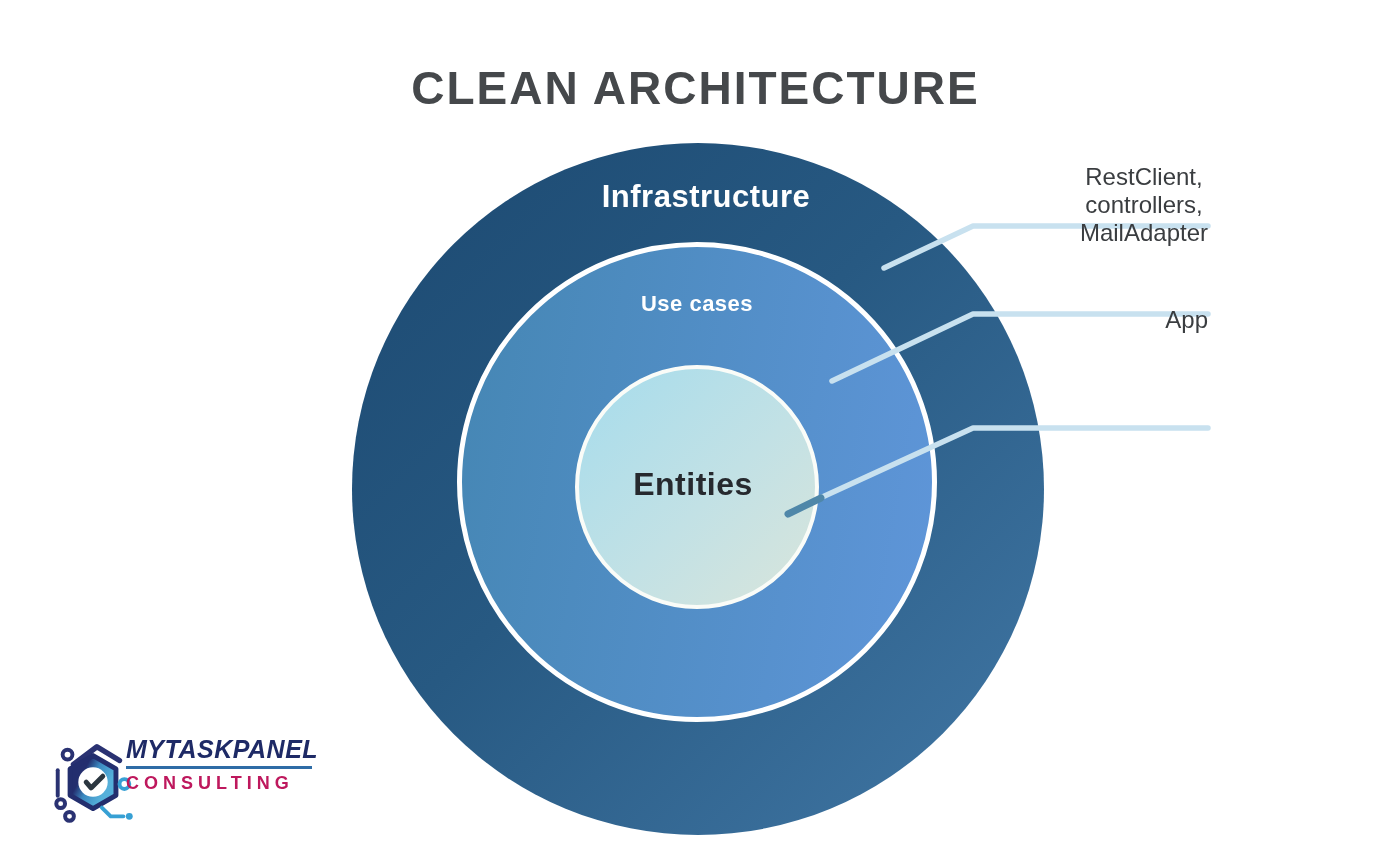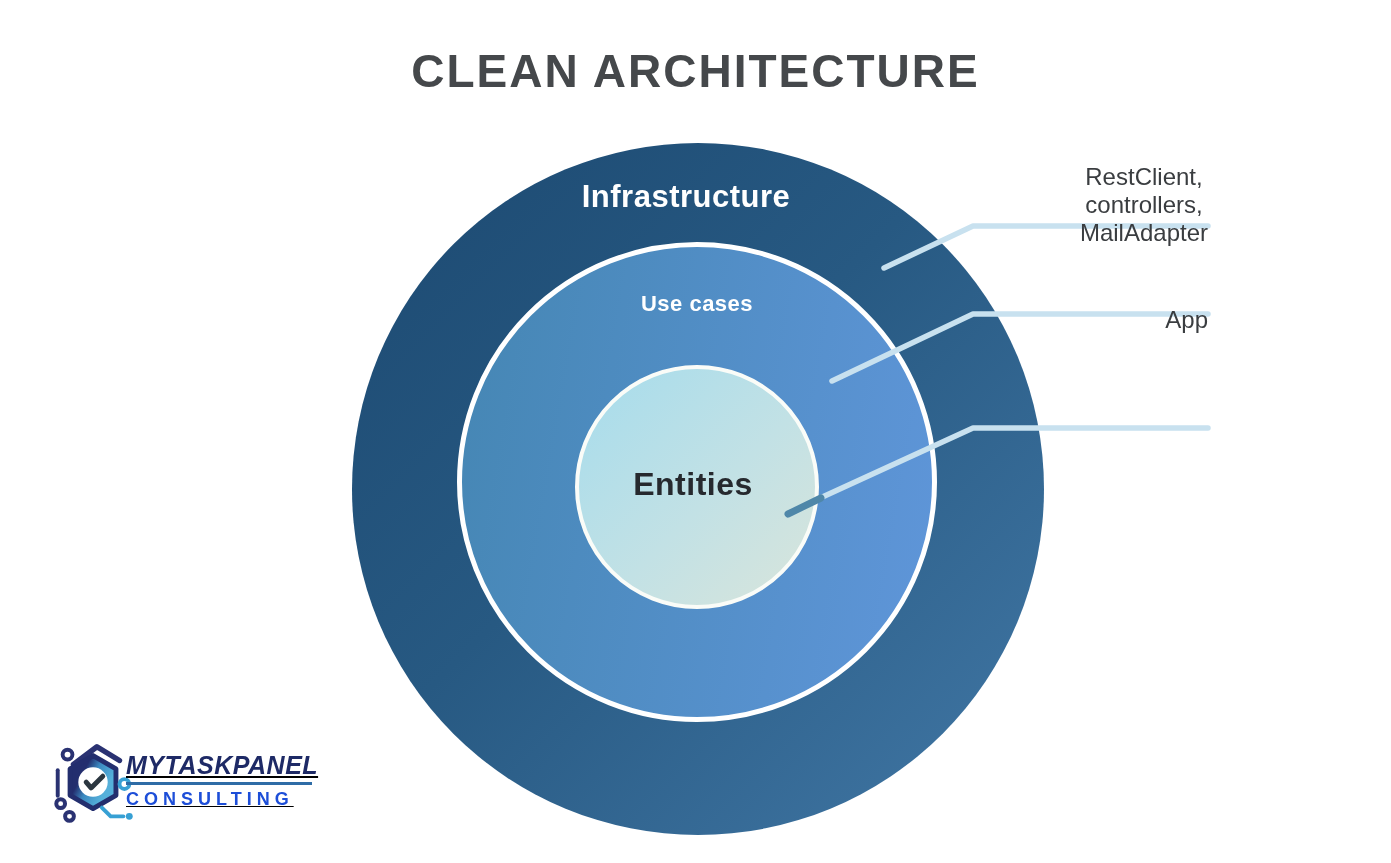--- a/index.html
+++ b/index.html
@@ -1,21 +1,21 @@
 <!DOCTYPE html>
 <html><head>
 <meta charset="utf-8">
 <style>
   html,body { margin:0; padding:0; background:#ffffff; }
   .canvas {
     position:relative; width:1391px; height:863px; background:#ffffff;
     overflow:hidden; font-family:"Liberation Sans", sans-serif;
   }
   .title {
-    position:absolute; left:0; right:0; top:44px; margin:0;
+    position:absolute; left:0; right:0; top:44px; margin:17px;
     text-align:center; font-size:46px; font-weight:bold; letter-spacing:2px;
     color:#45484b;
   }
   .ring { position:absolute; border-radius:50%; box-sizing:border-box; }
   .ring-outer {
     left:352px; top:143px; width:692px; height:692px;
     background:linear-gradient(135deg, #1c4971 0%, #275982 45%, #4278a6 100%);
   }
   .ring-middle {
     left:457px; top:242px; width:480px; height:480px;
@@ -23,45 +23,45 @@
     background:linear-gradient(100deg, #4687b5 5%, #5e95d8 95%);
   }
   .ring-inner {
     left:575px; top:365px; width:244px; height:244px;
     border:4px solid #fafcf8;
     background:linear-gradient(135deg, #a6dcec 0%, #c2e1e5 55%, #d9e5db 100%);
   }
   .ring-label {
     position:absolute; text-align:center; font-weight:bold; letter-spacing:0.5px;
   }
-  .label-infra    { left:340px; width:692px; top:179px; font-size:31px; color:#ffffff; }
+  .label-infra    { left:360px; width:692px; top:179px; font-size:31px; color:#ffffff; }
   .label-usecases { left:457px; width:480px; top:291px; font-size:22px; color:#ffffff; }
   .label-entities { left:575px; width:236px; top:466px; font-size:32px; color:#26292e; }
 
   .leads { position:absolute; left:0; top:0; pointer-events:none; }
 
   .ann {
     position:absolute; right:183px; text-align:center;
     font-size:24px; line-height:28px; color:#3a3d40;margin-top:25px;
   }
   .ann-1 { top:138px; }
   .ann-2 { top:281px; }
   .ann-3 { top:341px; }
 
   .logo { position:absolute; left:40px; top:735px; display:flex; align-items:flex-start; }
   .logo-icon { width:108px; height:100px; }
-  .logo-text { margin-left:-22px; margin-top:16px; width:192px;text-decoration:underline; }
+  .logo-text { margin-left:-22px; margin-top:0; width:192px; }
   .brand {
     font-size:25px; font-weight:bold; font-style:italic; letter-spacing:0.5px;
     color:#1e2a66; white-space:nowrap;
   }
   .brand-rule { margin-top:2px; height:3px; width:186px; background:#2e6ca6; }
   .subtitle {
     margin-top:4px; font-size:18px; font-weight:bold; letter-spacing:5px;
-    color:#1d4ed8; white-space:nowrap;
+    color:#be185d; white-space:nowrap;
   }
 </style>
 </head>
 <body>
 
 <div class="canvas">
 
   <h1 class="title">CLEAN ARCHITECTURE</h1>
 
   <div class="ring ring-outer"></div>

